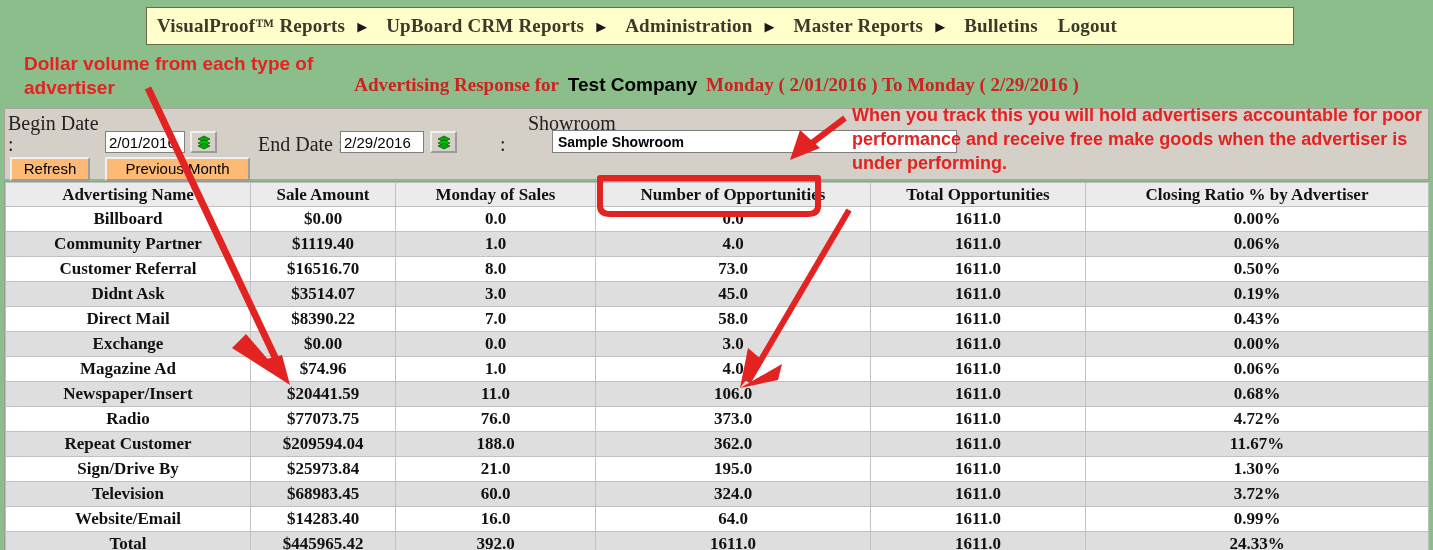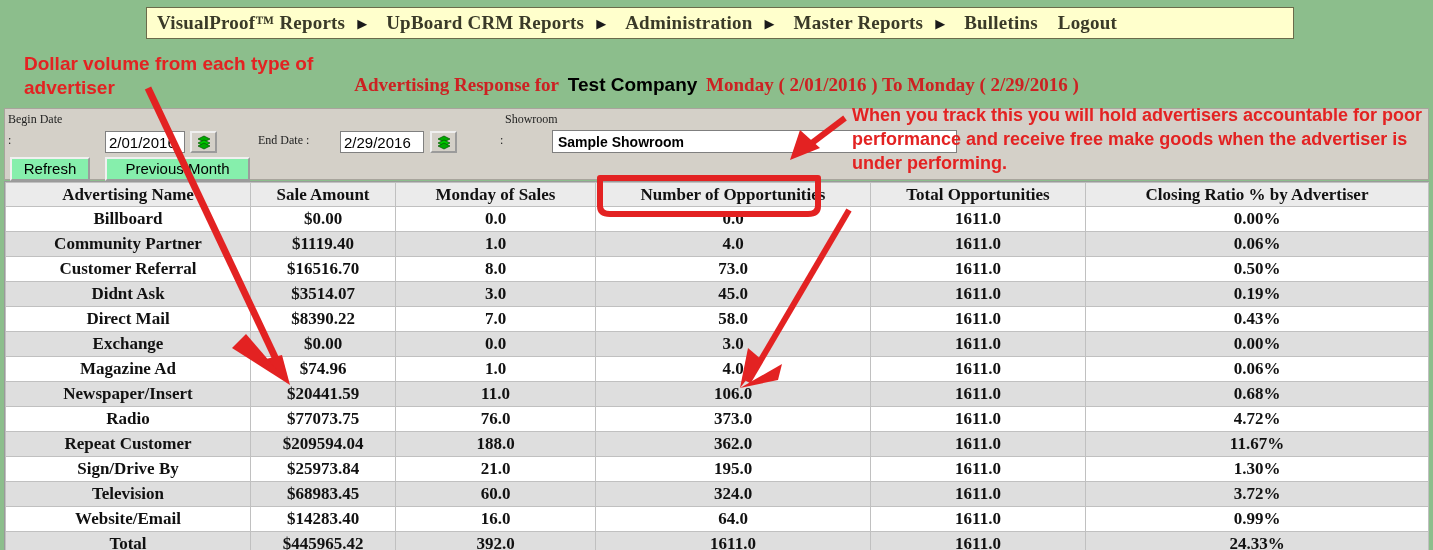--- a/index.html
+++ b/index.html
@@ -14,21 +14,21 @@
     overflow: hidden;
     position: relative;
   }
 
   
   #menubar {
     position: absolute;
     left: 146px;
     top: 7px;
     width: 1148px;
-    height: 32px;
+    height: 38px;
     background: #ffffcc;
     border: 1px solid #6b6b4a;
     box-sizing: border-box;
     display: flex;
     align-items: center;
     white-space: nowrap;
   }
   .menu-item {
     font-family: "Liberation Serif", serif;
     font-size: 19px;
@@ -75,21 +75,21 @@
     top: 108px;
     width: 1425px;
     height: 72px;
     background: #d4d0c8;
     border: 1px solid #a8a49c;
     box-sizing: border-box;
   }
   .lbl {
     position: absolute;
     font-family: "Liberation Serif", serif;
-    font-size: 12px;
+    font-size: 20px;
     color: #222222;
     white-space: nowrap;
   }
   .txtbox {
     position: absolute;
     background: #ffffff;
     border: 1px solid #808080;
     box-sizing: border-box;
     font-family: "Liberation Sans", sans-serif;
     font-size: 15px;
@@ -107,21 +107,21 @@
     background: #d4d0c8;
     border: 2px outset #efefef;
     box-sizing: border-box;
     display: flex;
     align-items: center;
     justify-content: center;
     cursor: pointer;
   }
   .btn {
     position: absolute;
-    background: #86efac;
+    background: #fdba74;
     border: 2px outset #f0f0f0;
     box-sizing: border-box;
     font-family: "Liberation Sans", sans-serif;
     font-size: 15px;
     color: #000000;
     text-align: center;
     line-height: 20px;
     height: 24px;
     cursor: pointer;
   }
@@ -255,21 +255,21 @@
 <div class="lbl" style="left:258px; top:133px;">End Date :</div>
 <div class="txtbox" style="left:340px; top:131px; width:84px;">2/29/2016</div>
 <div class="calbtn" style="left:430px; top:131px;">
   <svg width="16" height="16" viewBox="0 0 16 16" aria-hidden="true">
     <polygon points="8,2 14,5 8,8 2,5" fill="#00aa00" stroke="#005500" stroke-width="0.7"></polygon>
     <polygon points="8,6 14,9 8,12 2,9" fill="#00cc00" stroke="#005500" stroke-width="0.7"></polygon>
     <polygon points="8,9 14,12 8,15 2,12" fill="#00aa00" stroke="#005500" stroke-width="0.7"></polygon>
   </svg>
 </div>
 
-<div class="lbl" style="left:505px; top:112px;text-align:right;">Showroom</div>
+<div class="lbl" style="left:528px; top:112px;text-align:right;">Showroom</div>
 <div class="lbl" style="left:500px; top:133px;">:</div>
 <div id="showroom-value">Sample Showroom</div>
 
 <div class="btn" style="left:10px; top:157px; width:80px;">Refresh</div>
 <div class="btn" style="left:105px; top:157px; width:145px;">Previous Month</div>
 
 <div id="grid-wrap">
   <table class="grid">
     <colgroup>
       <col class="c0">

